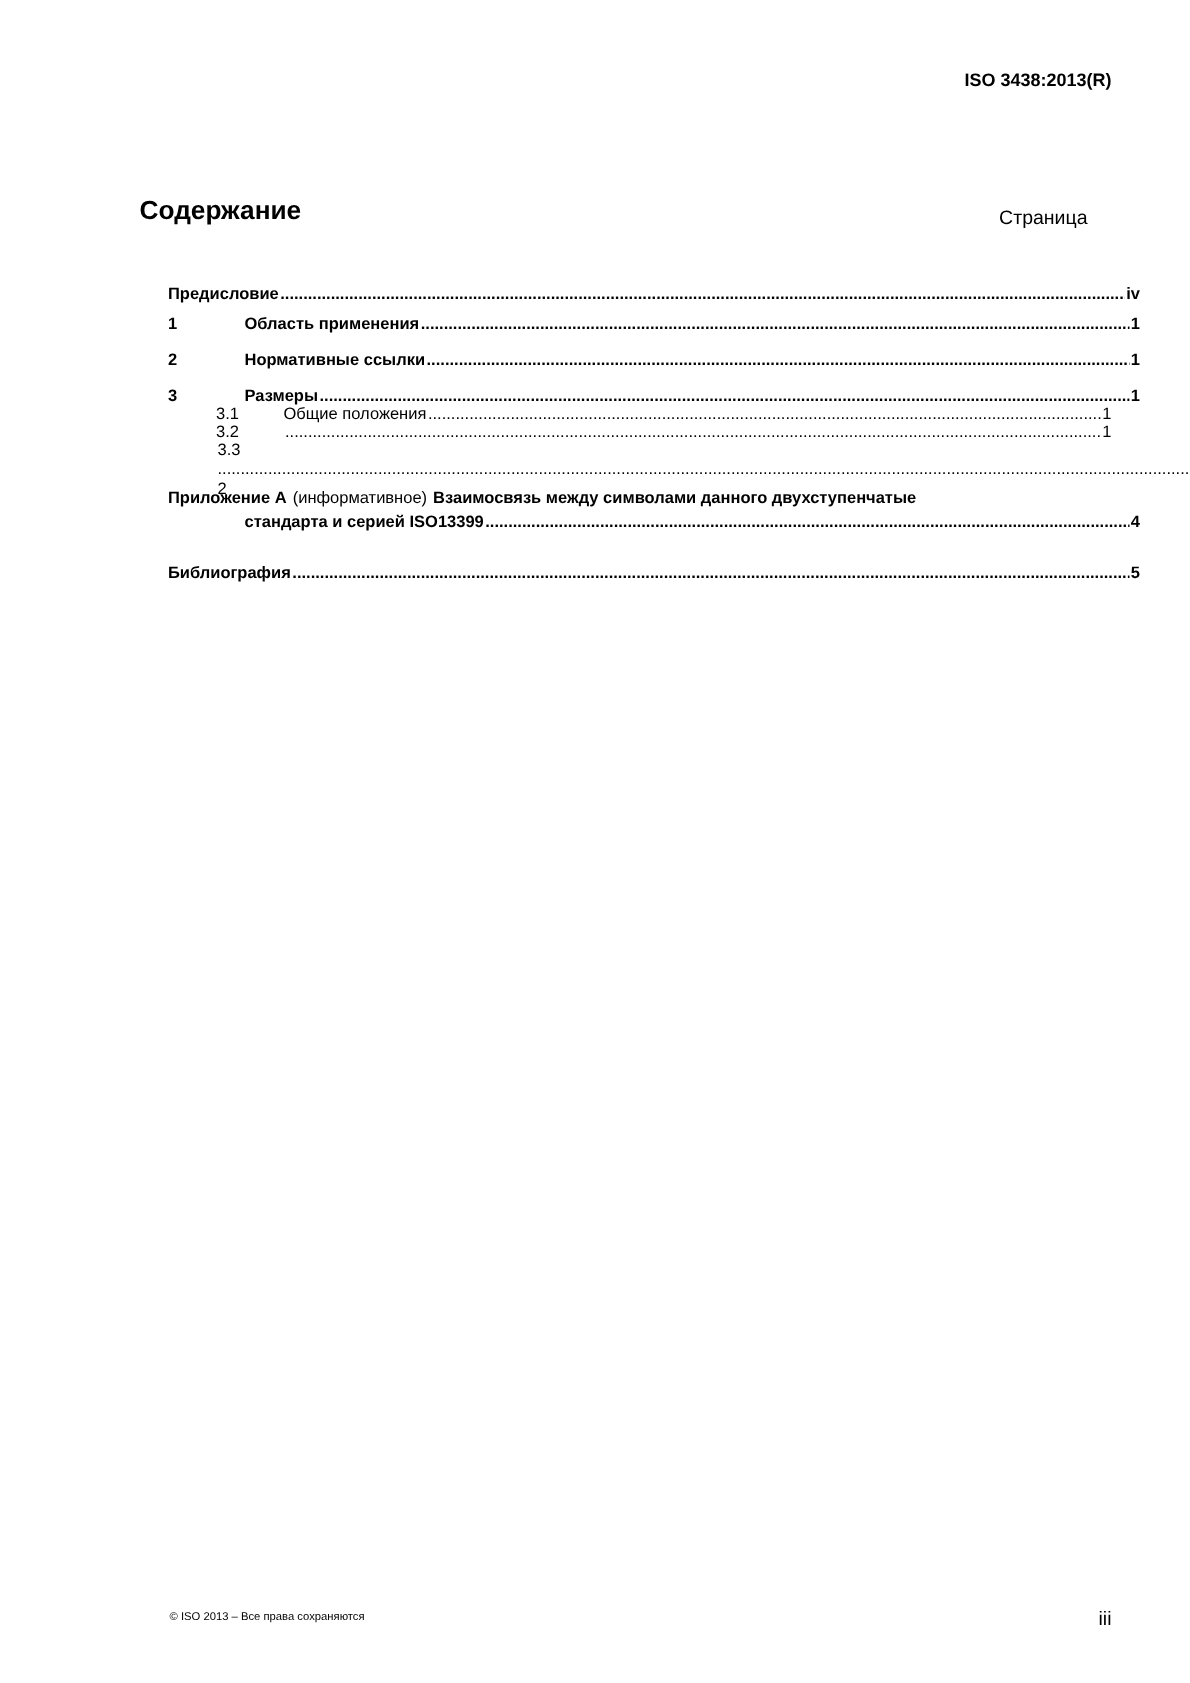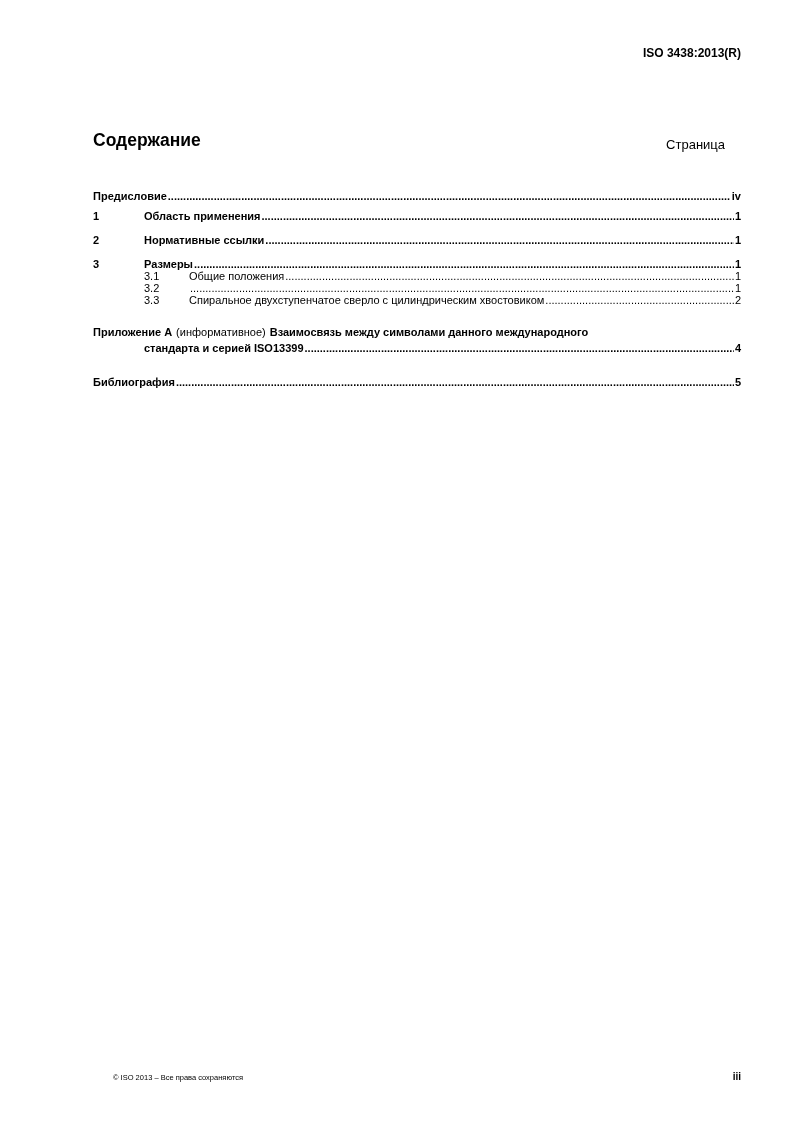--- a/index.html
+++ b/index.html
@@ -4,33 +4,33 @@
 <style>
   html, body { margin: 0; padding: 0; background: #ffffff; }
   body { width: 793px; height: 1122px; position: relative; overflow: hidden;
          font-family: "Liberation Sans", sans-serif; color: #000; }
   .doc-id { position: absolute; right: 52px; top: 46px; font-size: 12px; font-weight: bold; }
   .toc-title { position: absolute; left: 93px; top: 130px; font-size: 17.5px; font-weight: bold; }
   .page-label { position: absolute; right: 68px; top: 137px; font-size: 13px; }
   .toc { position: absolute; left: 93px; width: 648px; top: 0; }
   .row { position: absolute; left: 0; width: 648px; display: flex; align-items: baseline;
          font-size: 11px; line-height: 13px; white-space: nowrap; }
-  .row.bold { font-weight: bold; }
+  .row.bold { font-weight: bold; margin-left: 19px; }
   .num { flex: 0 0 auto; }
   .lvl1 .num { width: 51px; }
   .lvl2 { padding-left: 51px; width: 597px; }
   .lvl2 .num { width: 45px; }
   .title { flex: 0 0 auto; }
   .leader { flex: 1 1 auto; overflow: hidden; margin: 0 1px; }
   .leader::before { content: "........................................................................................................................................................................................................................................................"; letter-spacing: 0px; }
   .pg { flex: 0 0 auto; text-align: right; }
   .normal { font-weight: normal; }
   .annex-line2 { padding-left: 51px; width: 597px; }
   .footer-copy { position: absolute; left: 93px; top: 1073px; font-size: 7.5px; padding-left: 20px; }
-  .footer-page { position: absolute; right: 52px; top: 1071px; font-size: 10px; font-weight: bold; }
+  .footer-page { position: absolute; right: 52px; top: 1071px; font-size: 13px; }
 </style>
 </head>
 <body>
 
 <div class="doc-id">ISO 3438:2013(R)</div>
 
 <div class="toc-title">Содержание</div>
 <div class="page-label">Страница</div>
 
 <div class="toc">
@@ -68,31 +68,30 @@
     <span class="leader"></span>
     <span class="pg">1</span>
   </div>
 
   <div class="row lvl2" style="top:282px;">
     <span class="num">3.2</span>
     <span class="leader"></span>
     <span class="pg">1</span>
   </div>
 
-  <div class="row lvl2" style="top:294px;">
+  <div class="row lvl2" style="top:294px;flex-direction:column;">
     <span class="num">3.3</span>
-    <span class="title">Спиральное двухступенчатое сверло с цилиндрическим хвостовиком</span>
     <span class="leader"></span>
     <span class="pg">2</span>
   </div>
 
   <div class="row bold" style="top:326px;">
     <span class="title">Приложение A</span>
     <span class="title normal" style="margin-left:4px;">(информативное)</span>
-    <span class="title" style="margin-left:4px;">Взаимосвязь между символами данного международного</span>
+    <span class="title" style="margin-left:4px;">Взаимосвязь между символами данного двухступенчатые</span>
   </div>
 
   <div class="row bold annex-line2" style="top:342px;">
     <span class="title">стандарта и серией ISO13399</span>
     <span class="leader"></span>
     <span class="pg">4</span>
   </div>
 
   <div class="row bold" style="top:376px;">
     <span class="title">Библиография</span>

